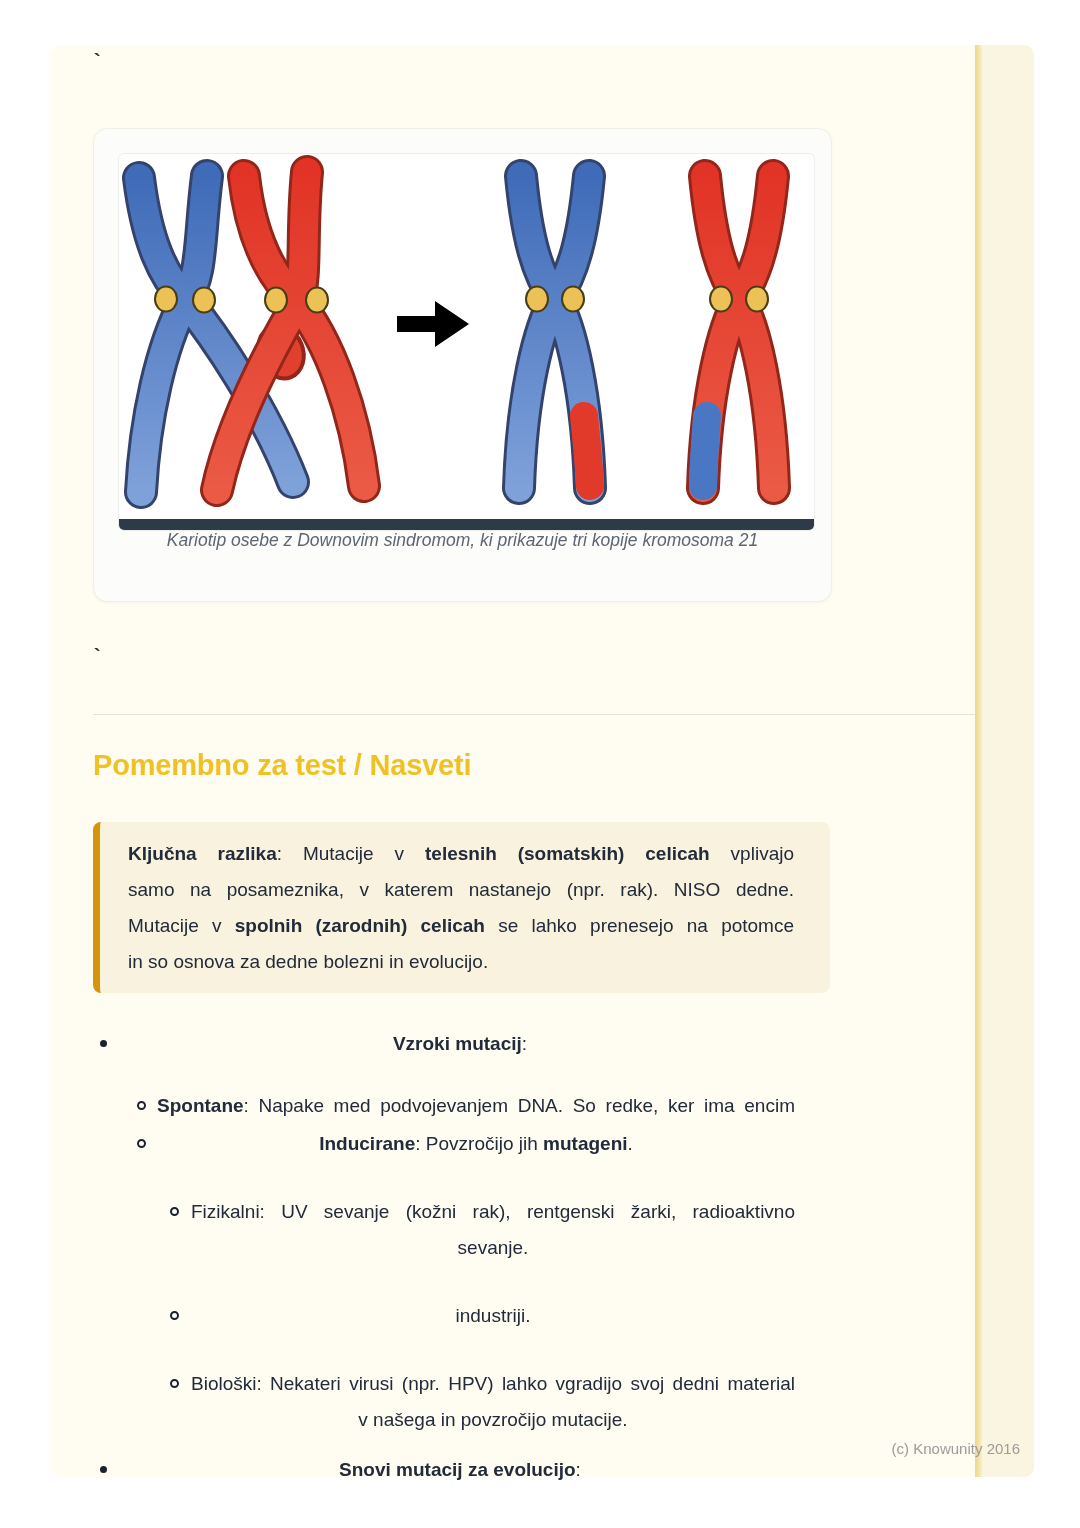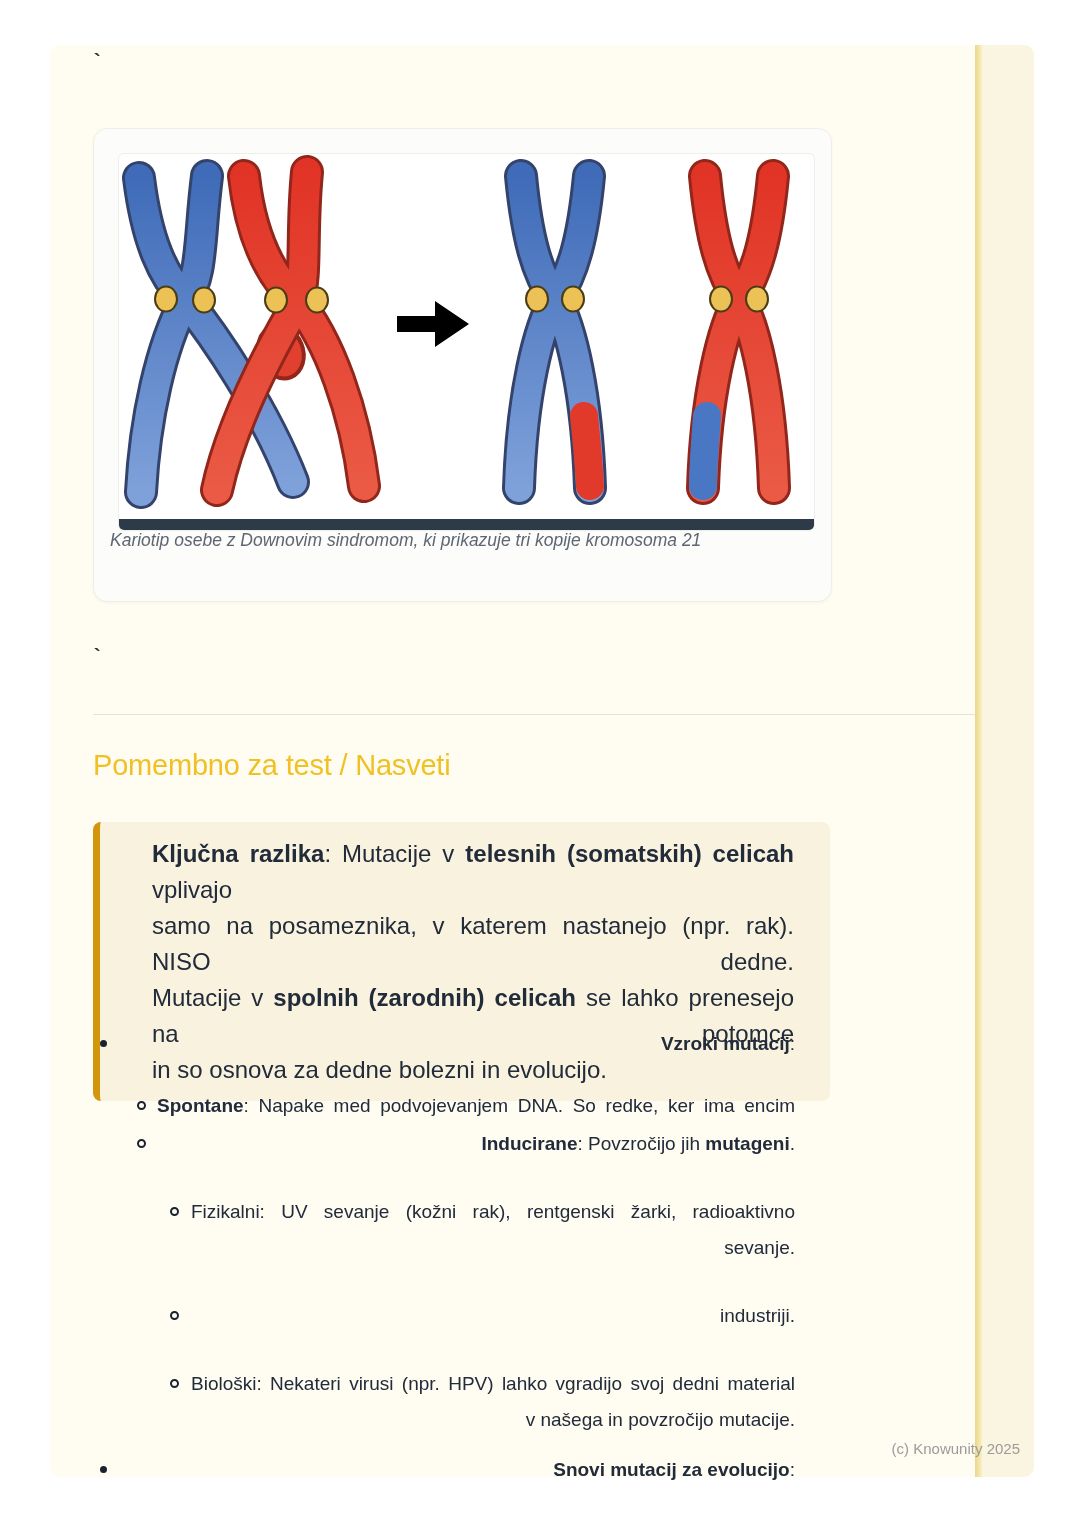--- a/index.html
+++ b/index.html
@@ -25,48 +25,48 @@
   .tick1{left:44px;top:6px;}
   .tick2{left:44px;top:601px;}
 
   
   .figure-card{position:absolute;left:43px;top:83px;width:737px;height:472px;
         background:#fcfcfa;border:1px solid #f0efe7;border-radius:14px;
         box-shadow:0 1px 3px rgba(0,0,0,.04);}
   .figure-img{position:absolute;left:24px;top:24px;width:695px;height:376px;
         background:#ffffff;border:1px solid #ededea;border-radius:6px;overflow:hidden;}
   .img-bottom-strip{position:absolute;left:0;bottom:0;width:100%;height:11px;background:#2d3a48;}
-  .figure-caption{position:absolute;left:16px;top:398px;width:100%;
+  .figure-caption{position:absolute;left:0;top:398px;width:100%;text-align:center;
         font-style:italic;font-size:17.5px;color:var(--muted);line-height:26px;}
 
   .divider{position:absolute;left:43px;top:669px;width:892px;height:1px;background:#e7e3d4;}
 
-  .heading{position:absolute;left:43px;top:702px;font-size:29px;font-weight:400;
+  .heading{position:absolute;left:43px;top:702px;font-size:29px;font-weight:700;
         color:var(--heading-gold);letter-spacing:-0.2px;line-height:36px;}
 
   .callout{position:absolute;left:43px;top:777px;width:737px;box-sizing:border-box;
         background:var(--callout-bg);border-left:7px solid var(--callout-border);
         border-radius:8px;padding:14px 36px 13px 28px;}
-  .cline{font-size:24px;line-height:36px;text-align:left;margin-left:24px;}
+  .cline{font-size:19px;line-height:36px;text-align:left;}
   .cline.force{text-align:justify;text-align-last:justify;}
   .b{font-weight:700;}
 
   .list{position:absolute;left:43px;top:981px;width:702px;}
   .item{position:relative;font-size:19px;line-height:36px;margin-bottom:2px;}
   .item.lv1{padding-left:32px;margin-bottom:26px;}
   .item.lv1 ~ .item.lv1{margin-top:14px;}
   .item.lv2{padding-left:64px;}
   .item.lv3{padding-left:98px;margin-top:32px;}
   .bullet{position:absolute;display:block;}
   .bullet.dot{left:7px;top:14px;width:7px;height:7px;border-radius:50%;background:#1a2230;}
   .item.lv2 .bullet.ring{left:44px;}
   .item.lv3 .bullet.ring{left:77px;}
   .bullet.ring{top:13px;width:9px;height:9px;border-radius:50%;
         border:2px solid #1a2230;box-sizing:border-box;background:transparent;}
-  .iline{text-align:right;}
+  .iline{text-align:center;}
   .iline.force{text-align:justify;text-align-last:justify;}
 
   .watermark{position:absolute;right:14px;top:1395px;font-size:15px;color:var(--watermark);z-index:3;}
 </style>
 </head>
 <body>
 
 <div class="stage">
   <div class="page">
 
@@ -185,15 +185,15 @@
         </div>
         <div class="item lv1">
           <span class="bullet dot"></span>
           <div class="iline"><span class="b">Snovi mutacij za evolucijo</span><span>:</span></div>
         </div>
       </div>
 
     <div class="accent-bar"></div>
     <div class="right-strip"></div>
 
-    <div class="watermark">(c) Knowunity 2025</div>
+    <div class="watermark">(c) Knowunity 2016</div>
   </div>
 </div>
 
 </body></html>

